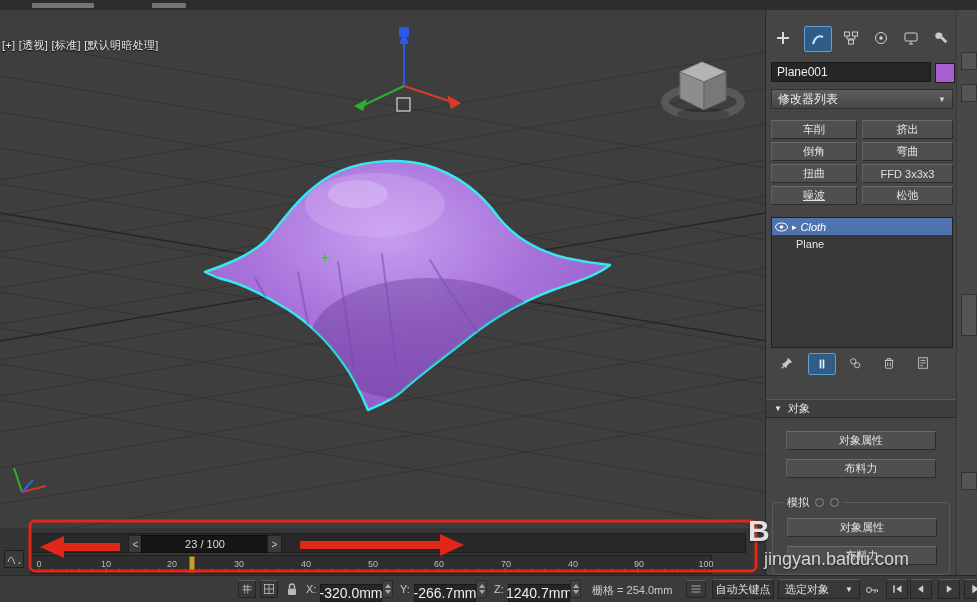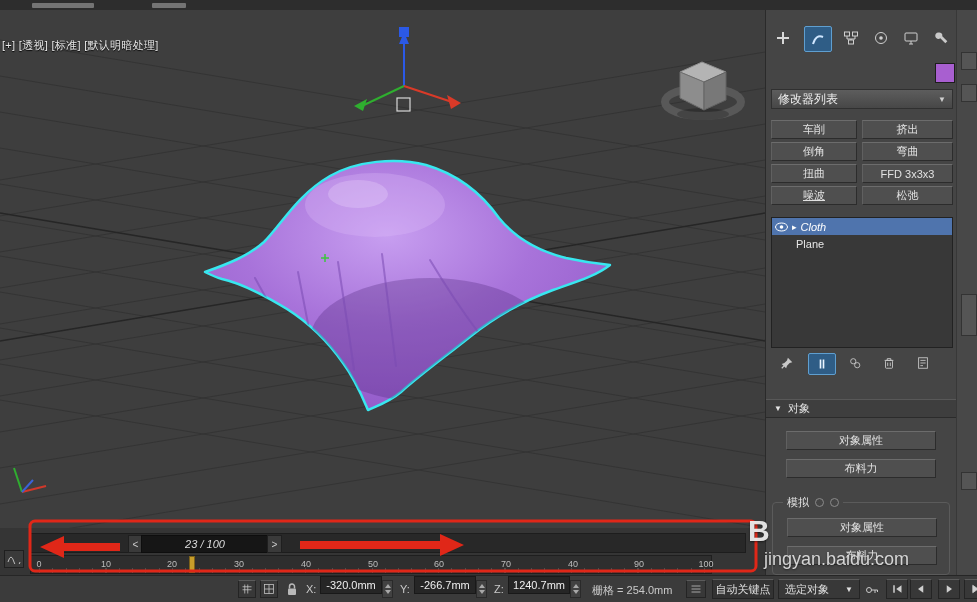--- a/index.html
+++ b/index.html
@@ -33,31 +33,31 @@
            display:flex;align-items:center;gap:6px;padding:0 8px;box-sizing:border-box;color:#e3e3e3;}
   .fieldset{border:1px solid #5b5b5b;border-radius:4px;box-sizing:border-box;}
   .legend{position:absolute;top:-8px;left:10px;background:#454545;padding:0 4px;color:#e3e3e3;display:flex;align-items:center;gap:6px;}
   .dotc{width:7px;height:7px;border:1px solid #8a8a8a;border-radius:50%;display:inline-block;}
   .edgebox{background:#555;border:1px solid #333;}
 
   
   .timeline{left:0;top:528px;width:765px;height:47px;background:#353535;}
   .slider{left:30px;top:5px;width:716px;height:20px;background:#282828;border:1px solid #1d1d1d;box-sizing:border-box;}
   .tsbtn{background:#3a3a3a;border:1px solid #1f1f1f;color:#ccc;display:flex;align-items:center;justify-content:center;font-size:10px;}
-  .framefield{background:#161616;border:1px solid #0e0e0e;color:#ddd;display:flex;align-items:center;justify-content:center;font-size:11px;font-style:italic;}
+  .framefield{background:#161616;border:1px solid #0e0e0e;color:#ddd;display:flex;align-items:center;justify-content:center;font-size:11px;}
   .ruler{left:30px;top:27px;width:682px;height:19px;background:#2e2e2e;border:1px solid #1f1f1f;box-sizing:border-box;
          background-image:repeating-linear-gradient(90deg,#4e4e4e 0 1px,transparent 1px 13.3px);
          background-size:100% 5px;background-position:8px bottom;background-repeat:no-repeat;}
   .tick{position:absolute;top:3px;width:30px;text-align:center;font-size:9px;color:#bdbdbd;}
   .caret{position:absolute;top:0;width:6px;height:17px;background:#c79d2a;border:1px solid #7c611a;box-sizing:border-box;}
 
   
   .statusbar{left:0;top:575px;width:977px;height:27px;background:#3b3b3b;border-top:1px solid #262626;}
   .sb-label{position:absolute;top:7px;color:#c9c9c9;font-size:11px;}
-  .sb-field{position:absolute;top:0;height:18px;font-size:11px;justify-content:center;}
+  .sb-field{position:absolute;top:8px;height:18px;font-size:14px;justify-content:center;}
   .spin{position:absolute;top:4px;width:11px;height:18px;background:#424242;border:1px solid #2a2a2a;box-sizing:border-box;
         display:flex;flex-direction:column;align-items:center;justify-content:space-evenly;}
   .spin i{width:0;height:0;border-left:3px solid transparent;border-right:3px solid transparent;display:block;}
   .spin .up{border-bottom:4px solid #a8a8a8;} .spin .dn{border-top:4px solid #a8a8a8;}
   .sbtn{position:absolute;display:flex;align-items:center;justify-content:center;background:#383838;
         border:1px solid #242424;border-top-color:#5b5b5b;color:#e0e0e0;font-size:11px;box-sizing:border-box;}
 
   
   .annot{left:0;top:510px;width:977px;height:92px;pointer-events:none;}
   .wm-b{left:748px;top:514px;font-size:30px;font-weight:bold;color:rgba(242,242,242,.92);text-shadow:0 1px 2px rgba(0,0,0,.5);}
@@ -174,20 +174,21 @@
             <path d="M6 14h4M8 11v3"></path>
           </svg>
       </div>
       <div class="abs tabicon" style="left:162px;top:0;">
         <svg width="16" height="16" viewBox="0 0 16 16">
             <path d="M5.5 2.5a3.2 3.2 0 1 0 1.8 5.8l5 5 2-2-5-5a3.2 3.2 0 0 0-3.8-3.8z" fill="#c9c9c9"></path>
           </svg>
       </div>
     </div>
 
+    <div class="abs field" style="left:5px;top:52px;width:160px;height:20px;font-size:12px;">Plane001</div>
     <div class="abs swatch" style="left:169px;top:53px;width:18px;height:18px;background:#a85fd0;"></div>
 
     <div class="abs dropdown" style="left:5px;top:79px;width:182px;height:20px;font-size:12px;">
       <span>修改器列表</span>
       <span style="font-size:8px;color:#cfcfcf;">▼</span>
     </div>
 
     <div class="abs btn" style="left:5px;top:110px;width:86px;height:19px;">车削</div>
     <div class="abs btn" style="left:96px;top:110px;width:91px;height:19px;">挤出</div>
     <div class="abs btn" style="left:5px;top:132px;width:86px;height:19px;">倒角</div>

